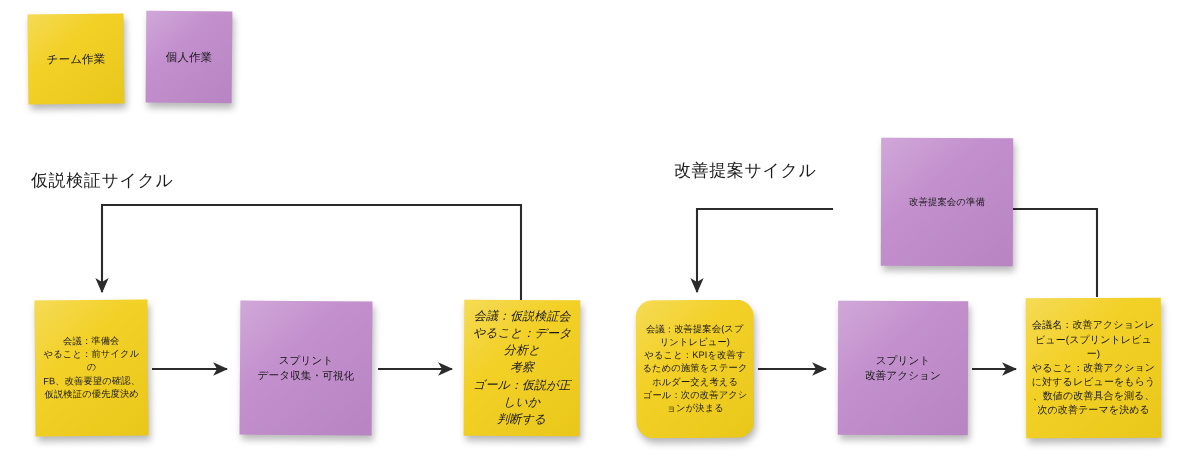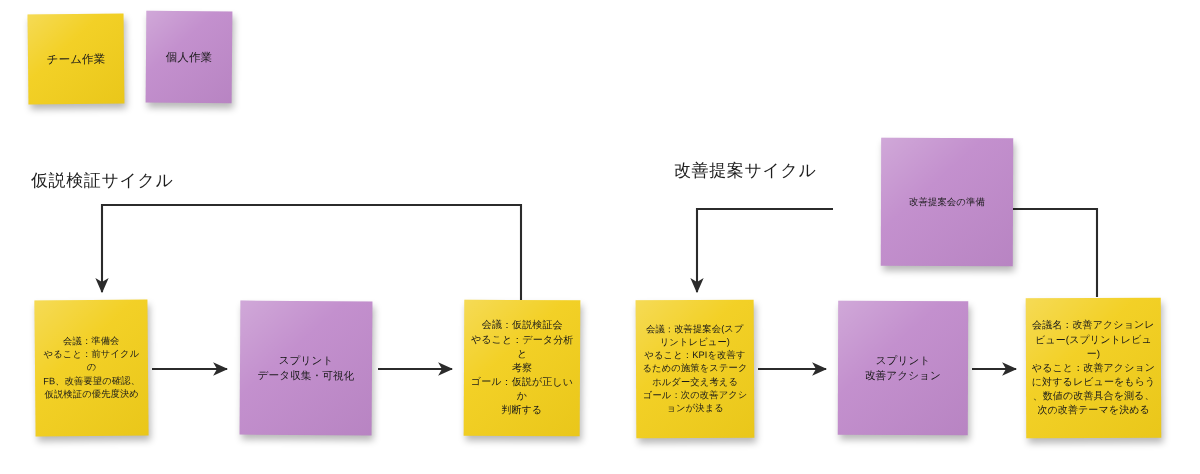--- a/index.html
+++ b/index.html
@@ -54,24 +54,24 @@
       #c08acb;
   }
 
   
   #legend-team  { left: 28px;  top: 14px;  width: 96px;  height: 90px;  font-size: 11.5px; transform: rotate(-0.6deg); }
   #legend-solo  { left: 146px; top: 11px;  width: 86px;  height: 92px;  font-size: 11.5px; transform: rotate(0.5deg); }
 
   
   #note-prep        { left: 35px;  top: 300px; width: 113px; height: 136px; font-size: 9.3px;  transform: rotate(-0.5deg); }
   #note-sprint-data { left: 240px; top: 301px; width: 132px; height: 134px; font-size: 10.6px; transform: rotate(0.4deg); }
-  #note-verify      { left: 464px; top: 300px; width: 116px; height: 136px; font-size: 10px;  transform: rotate(0.3deg); }
+  #note-verify      { left: 464px; top: 300px; width: 116px; height: 136px; font-size: 12px;  transform: rotate(0.3deg); font-style: italic; }
 
   
-  #note-proposal    { left: 636px; top: 300px; width: 118px; height: 138px; font-size: 9.3px;  transform: rotate(-0.3deg); }
+  #note-proposal    { left: 636px; top: 300px; width: 118px; height: 138px; font-size: 9.3px;  transform: rotate(-0.3deg); border-radius: 17px; }
   #note-sprint-act  { left: 838px; top: 301px; width: 130px; height: 134px; font-size: 10.6px; transform: rotate(0.2deg); }
   #note-review      { left: 1026px;top: 298px; width: 135px; height: 140px; font-size: 10px;  transform: rotate(-0.2deg); }
   #note-meetingprep { left: 833px; top: 138px; width: 132px; height: 128px; font-size: 9.4px;  transform: rotate(0.2deg); margin-left: 48px; }
 
   
   .cycle-title {
     position: absolute;
     font-size: 17px;
     color: #1d1d1d;
     letter-spacing: 0.6px;

